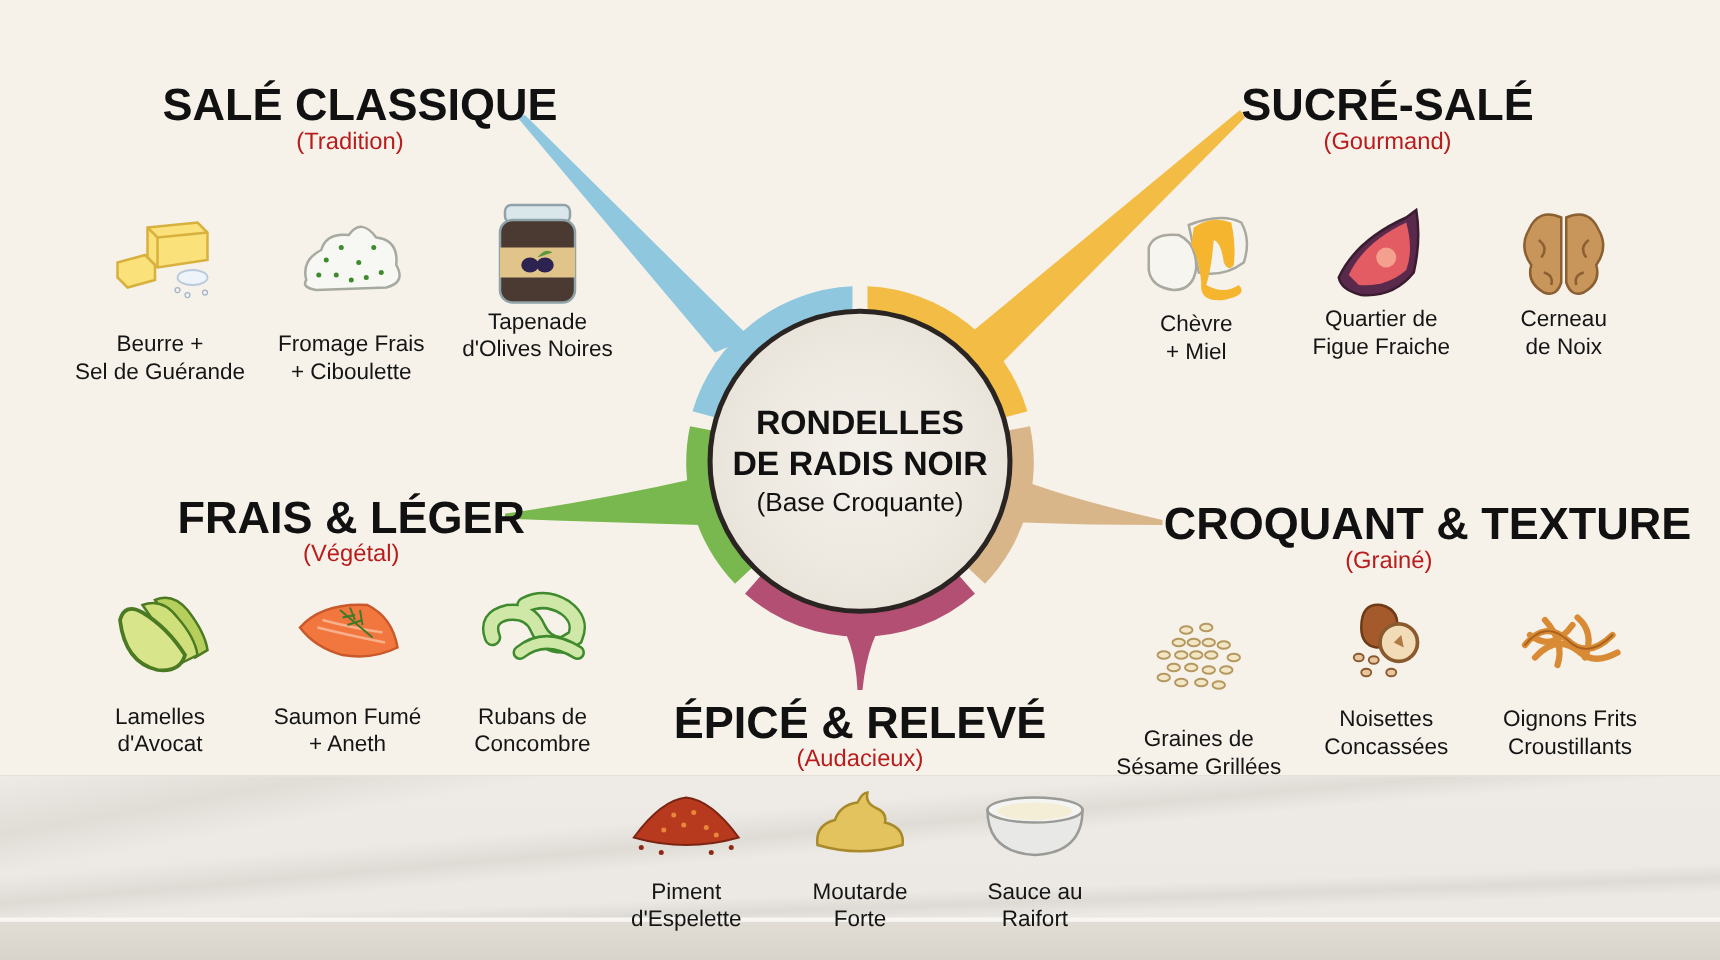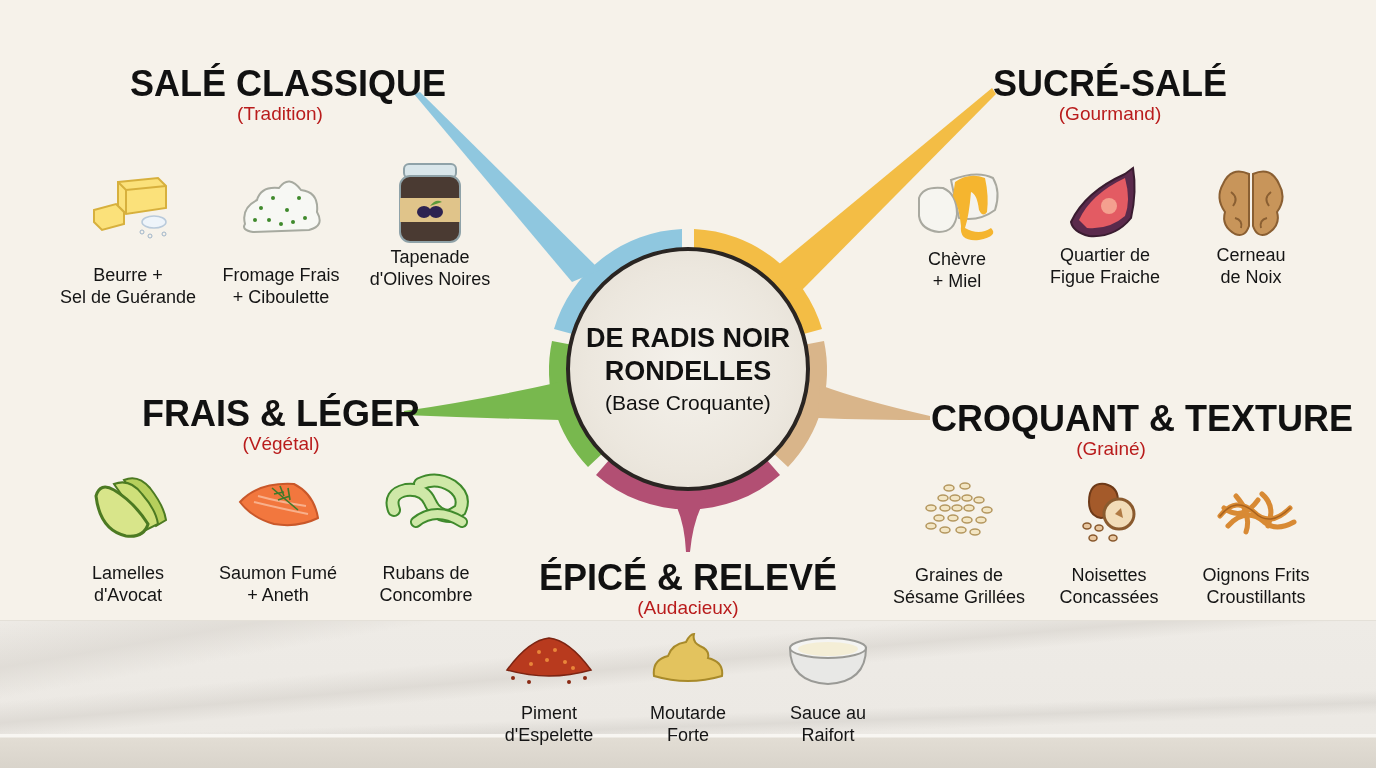--- a/index.html
+++ b/index.html
@@ -62,22 +62,22 @@
   </g>
 
   <path d="M 414 94 L 420 92 L 600 270 L 572 282 Z" fill="#8fc7df"></path>
   <path d="M 992 88 L 996 94 L 800 292 L 772 270 Z" fill="#f3bd45"></path>
   <path d="M 404 415 L 404 411 Q 480 400 560 382 L 560 420 Q 480 418 404 415 Z" fill="#78b84e"></path>
   <path d="M 930 420 L 930 416 Q 860 400 820 385 L 818 418 Q 870 420 930 420 Z" fill="#d9b58a"></path>
   <path d="M 666 490 Q 684 510 686 552 L 690 552 Q 694 510 712 490 Z" fill="#b24f73"></path>
 </svg>
 
 <div class="hub">
+  <div class="hub-title">RONDELLES</div>
   <div class="hub-title">DE RADIS NOIR</div>
-  <div class="hub-title">RONDELLES</div>
   <div class="hub-sub">(Base Croquante)</div>
 </div>
 
 <div class="group" style="left:130px; top:68px; width:300px;">
   <div class="g-title">SALÉ CLASSIQUE</div>
   <div class="g-sub">(Tradition)</div>
 </div>
 
 <div class="item" style="left:48px; top:168px;">
   <svg class="ico" viewBox="0 0 100 80">
@@ -195,21 +195,21 @@
   </svg>
   <div class="lbl">Rubans de</div>
   <div class="lbl" style="margin-top:0">Concombre</div>
 </div>
 
 <div class="group" style="left:931px; top:403px; width:360px;">
   <div class="g-title">CROQUANT &amp; TEXTURE</div>
   <div class="g-sub">(Grainé)</div>
 </div>
 
-<div class="item" style="left:879px; top:476px;">
+<div class="item" style="left:879px; top:492px;">
   <svg class="ico" style="height:72px" viewBox="0 0 100 72">
     <g fill="#f3e6c4" stroke="#b59860" stroke-width="1.5">
       <ellipse cx="40" cy="12" rx="5" ry="3"></ellipse>
         <ellipse cx="56" cy="10" rx="5" ry="3"></ellipse>
         <ellipse cx="34" cy="22" rx="5" ry="3"></ellipse>
         <ellipse cx="46" cy="22" rx="5" ry="3"></ellipse>
         <ellipse cx="58" cy="22" rx="5" ry="3"></ellipse>
         <ellipse cx="70" cy="24" rx="5" ry="3"></ellipse>
       <ellipse cx="22" cy="32" rx="5" ry="3"></ellipse>
         <ellipse cx="36" cy="32" rx="5" ry="3"></ellipse>

